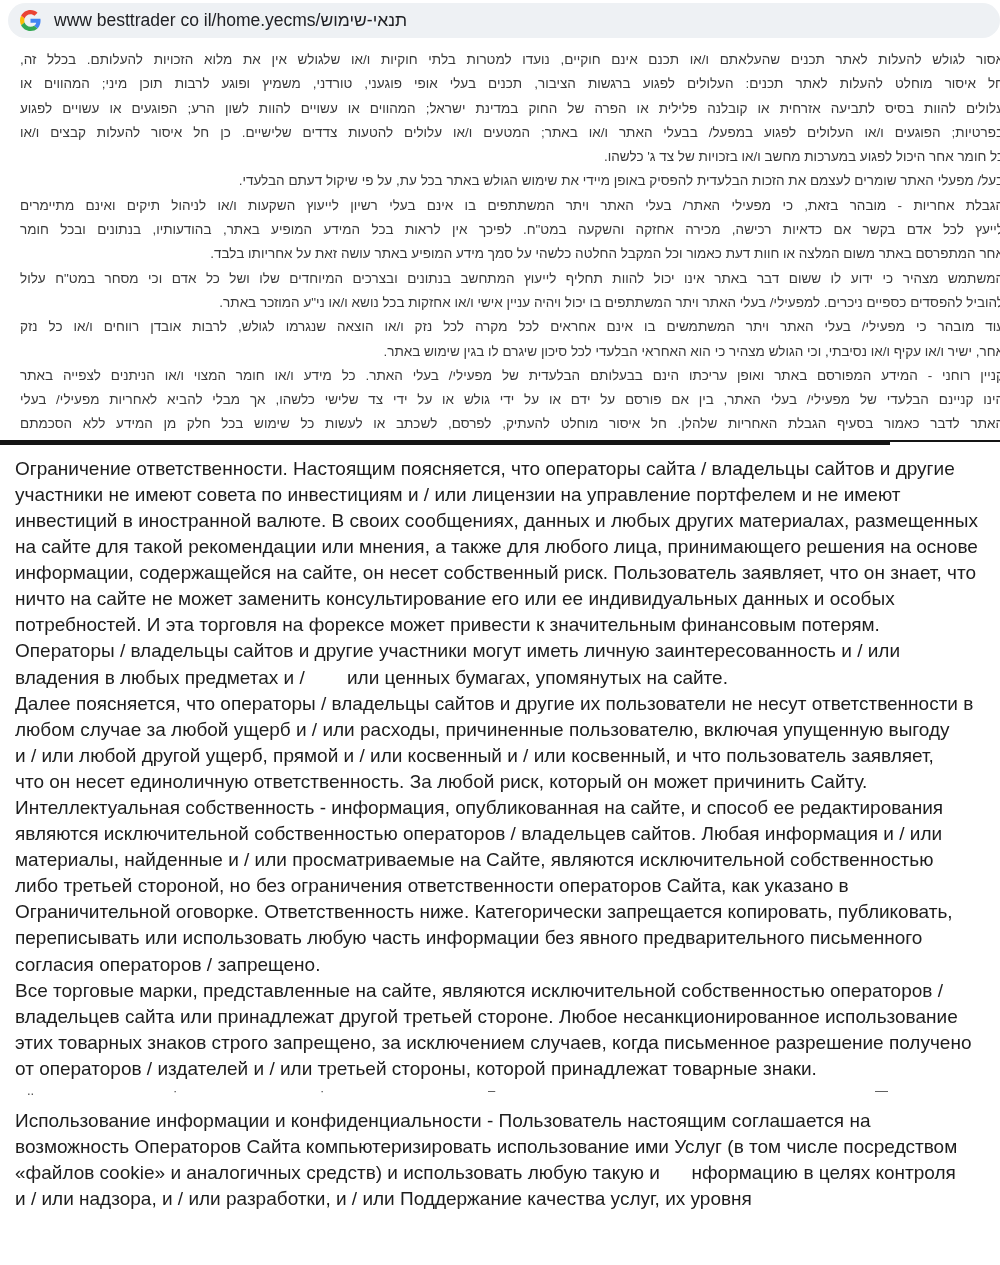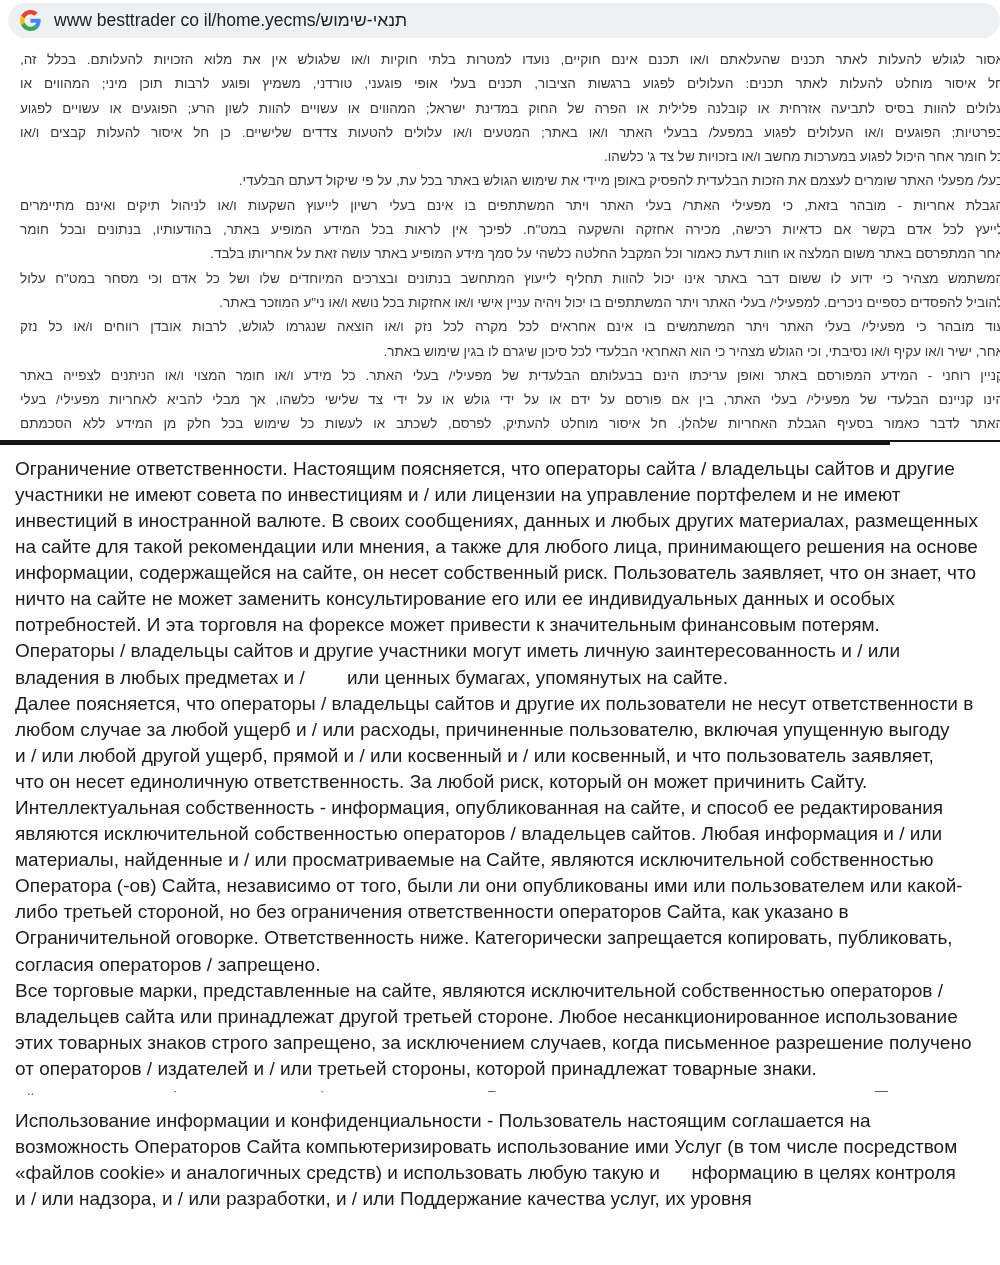--- a/index.html
+++ b/index.html
@@ -100,23 +100,23 @@
     <div class="rus-line">потребностей. И эта торговля на форексе может привести к значительным финансовым потерям.</div>
     <div class="rus-line">Операторы / владельцы сайтов и другие участники могут иметь личную заинтересованность и / или</div>
     <div class="rus-line">владения в любых предметах и /        или ценных бумагах, упомянутых на сайте.</div>
     <div class="rus-line">Далее поясняется, что операторы / владельцы сайтов и другие их пользователи не несут ответственности в</div>
     <div class="rus-line">любом случае за любой ущерб и / или расходы, причиненные пользователю, включая упущенную выгоду</div>
     <div class="rus-line">и / или любой другой ущерб, прямой и / или косвенный и / или косвенный, и что пользователь заявляет,</div>
     <div class="rus-line">что он несет единоличную ответственность. За любой риск, который он может причинить Сайту.</div>
     <div class="rus-line">Интеллектуальная собственность - информация, опубликованная на сайте, и способ ее редактирования</div>
     <div class="rus-line">являются исключительной собственностью операторов / владельцев сайтов. Любая информация и / или</div>
     <div class="rus-line">материалы, найденные и / или просматриваемые на Сайте, являются исключительной собственностью</div>
-    <div class="rus-line">Оператора (-ов) Сайта, независимо от того, были ли они опубликованы ими или пользователем или какой-</div>
     <div class="rus-line">либо третьей стороной, но без ограничения ответственности операторов Сайта, как указано в</div>
     <div class="rus-line">Ограничительной оговорке. Ответственность ниже. Категорически запрещается копировать, публиковать,</div>
+    <div class="rus-line">переписывать или использовать любую часть информации без явного предварительного письменного</div>
     <div class="rus-line">согласия операторов / запрещено.</div>
     <div class="rus-line">Все торговые марки, представленные на сайте, являются исключительной собственностью операторов /</div>
     <div class="rus-line">владельцев сайта или принадлежат другой третьей стороне. Любое несанкционированное использование</div>
     <div class="rus-line">этих товарных знаков строго запрещено, за исключением случаев, когда письменное разрешение получено</div>
     <div class="rus-line">от операторов / издателей и / или третьей стороны, которой принадлежат товарные знаки.</div>
     <div class="frag-row">
       <span style="left: 12px;">..</span>
       <span style="left: 158px;">·</span>
       <span style="left: 305px;">·</span>
       <span style="left: 473px;">–</span>

